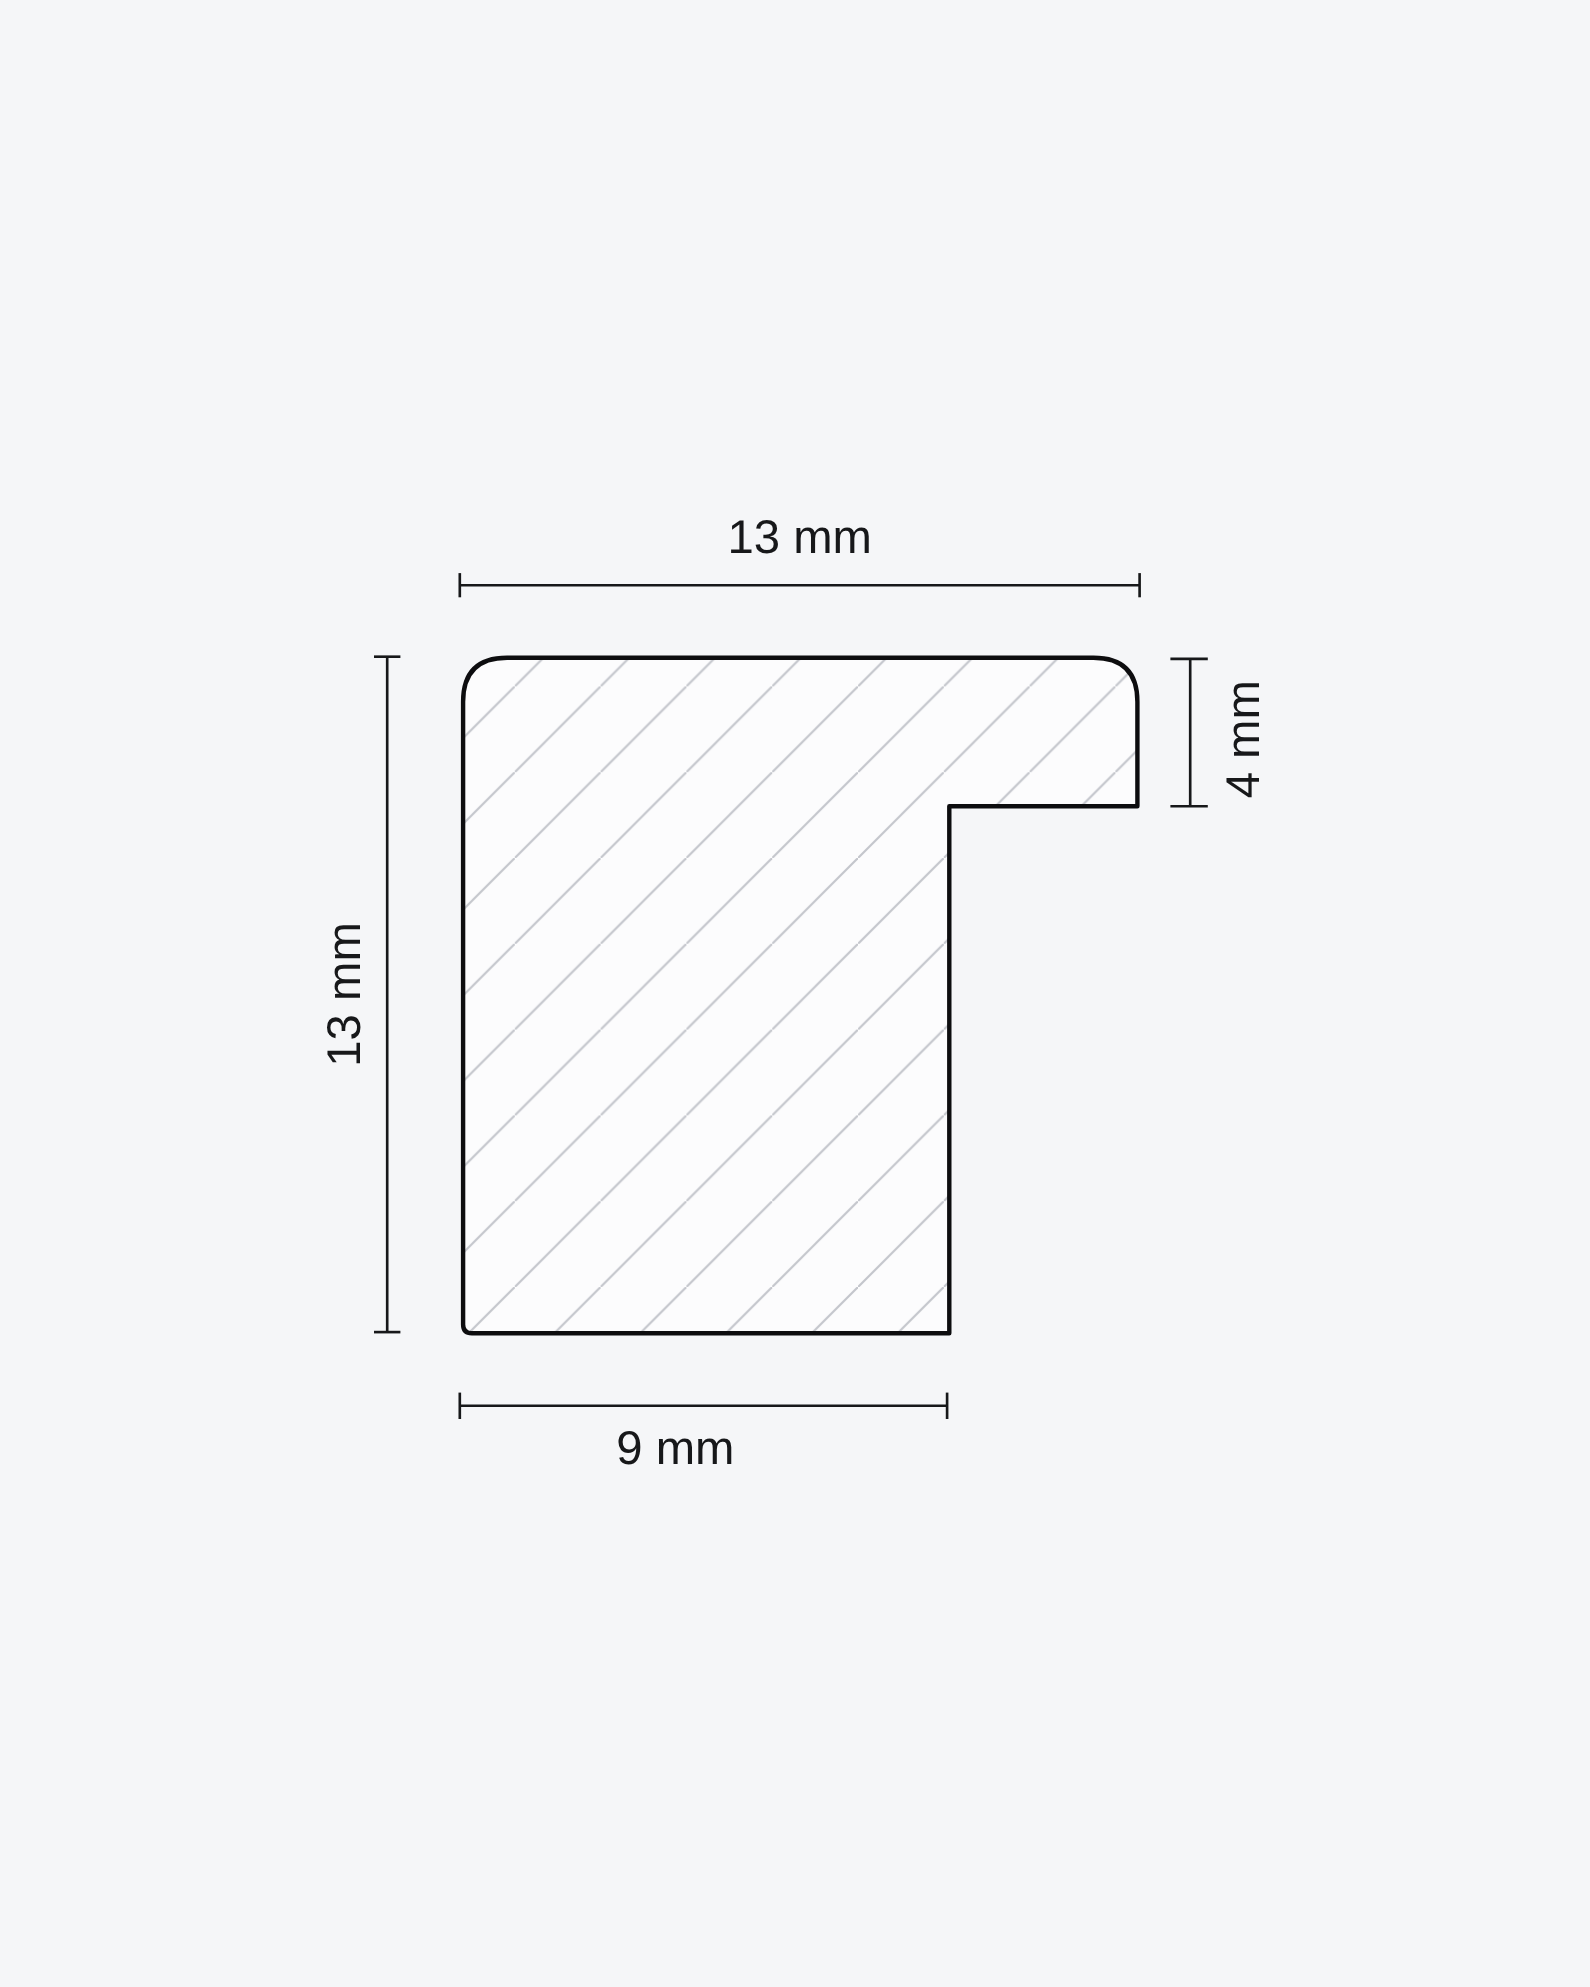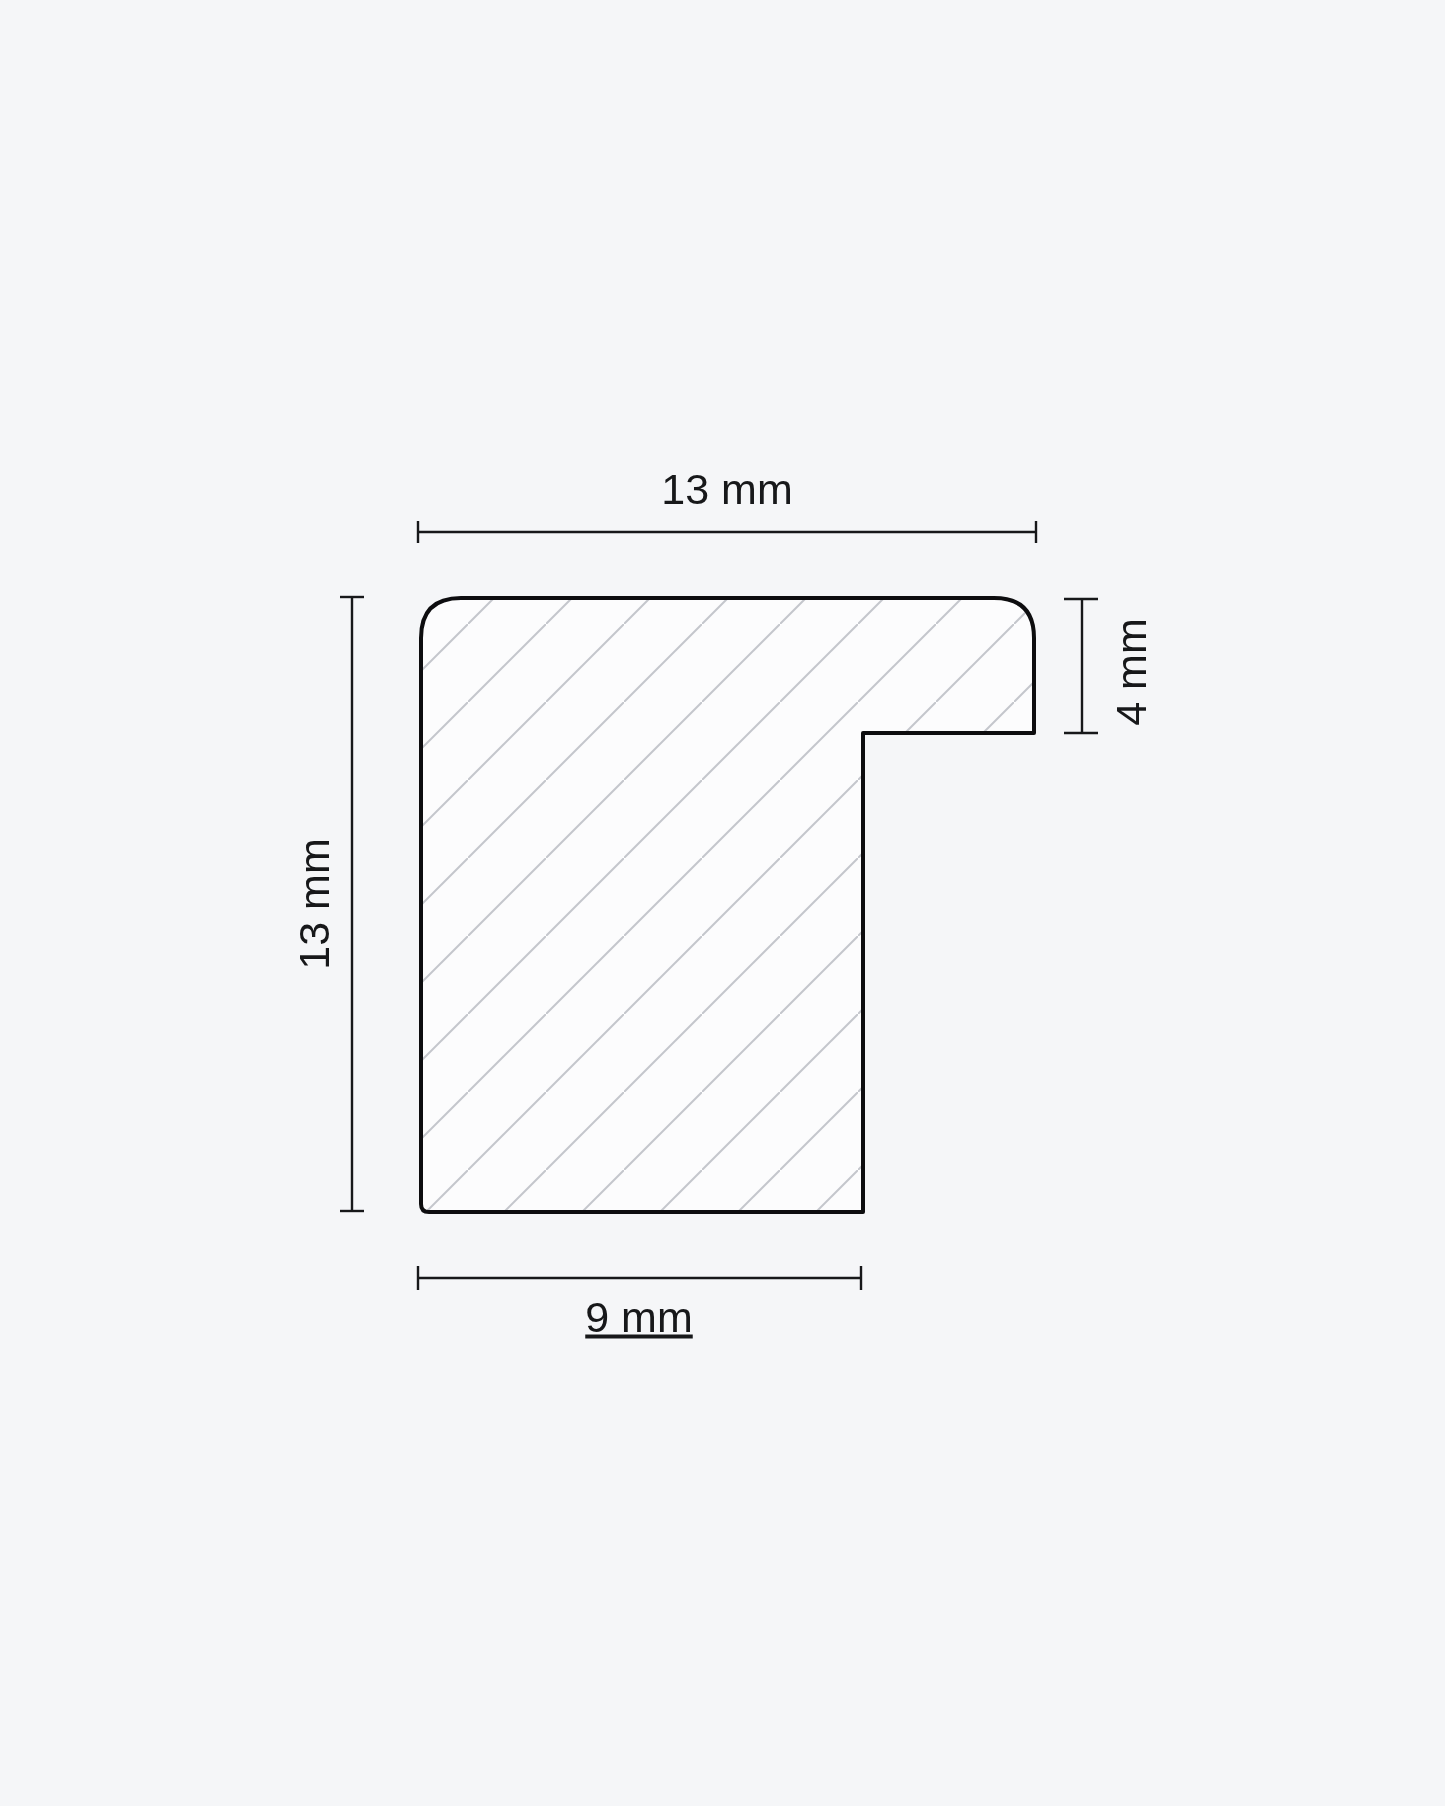--- a/index.html
+++ b/index.html
@@ -76,15 +76,15 @@
       <line class="dim" x1="861" y1="1266" x2="861" y2="1290"></line>
     </g>
   </svg>
 
   <div class="dim-label" style="left:727px;top:489px;">13 mm</div>
 
   <div class="dim-label vertical" style="left:314px;top:904px;">13 mm</div>
 
   <div class="dim-label vertical" style="left:1131px;top:672px;">4 mm</div>
 
-  <div class="dim-label" style="left:639px;top:1317px;text-decoration:underline;">9 mm</div>
+  <div class="dim-label" style="left:614px;top:1317px;">9 mm</div>
 
 </div>
 
 </body></html>

